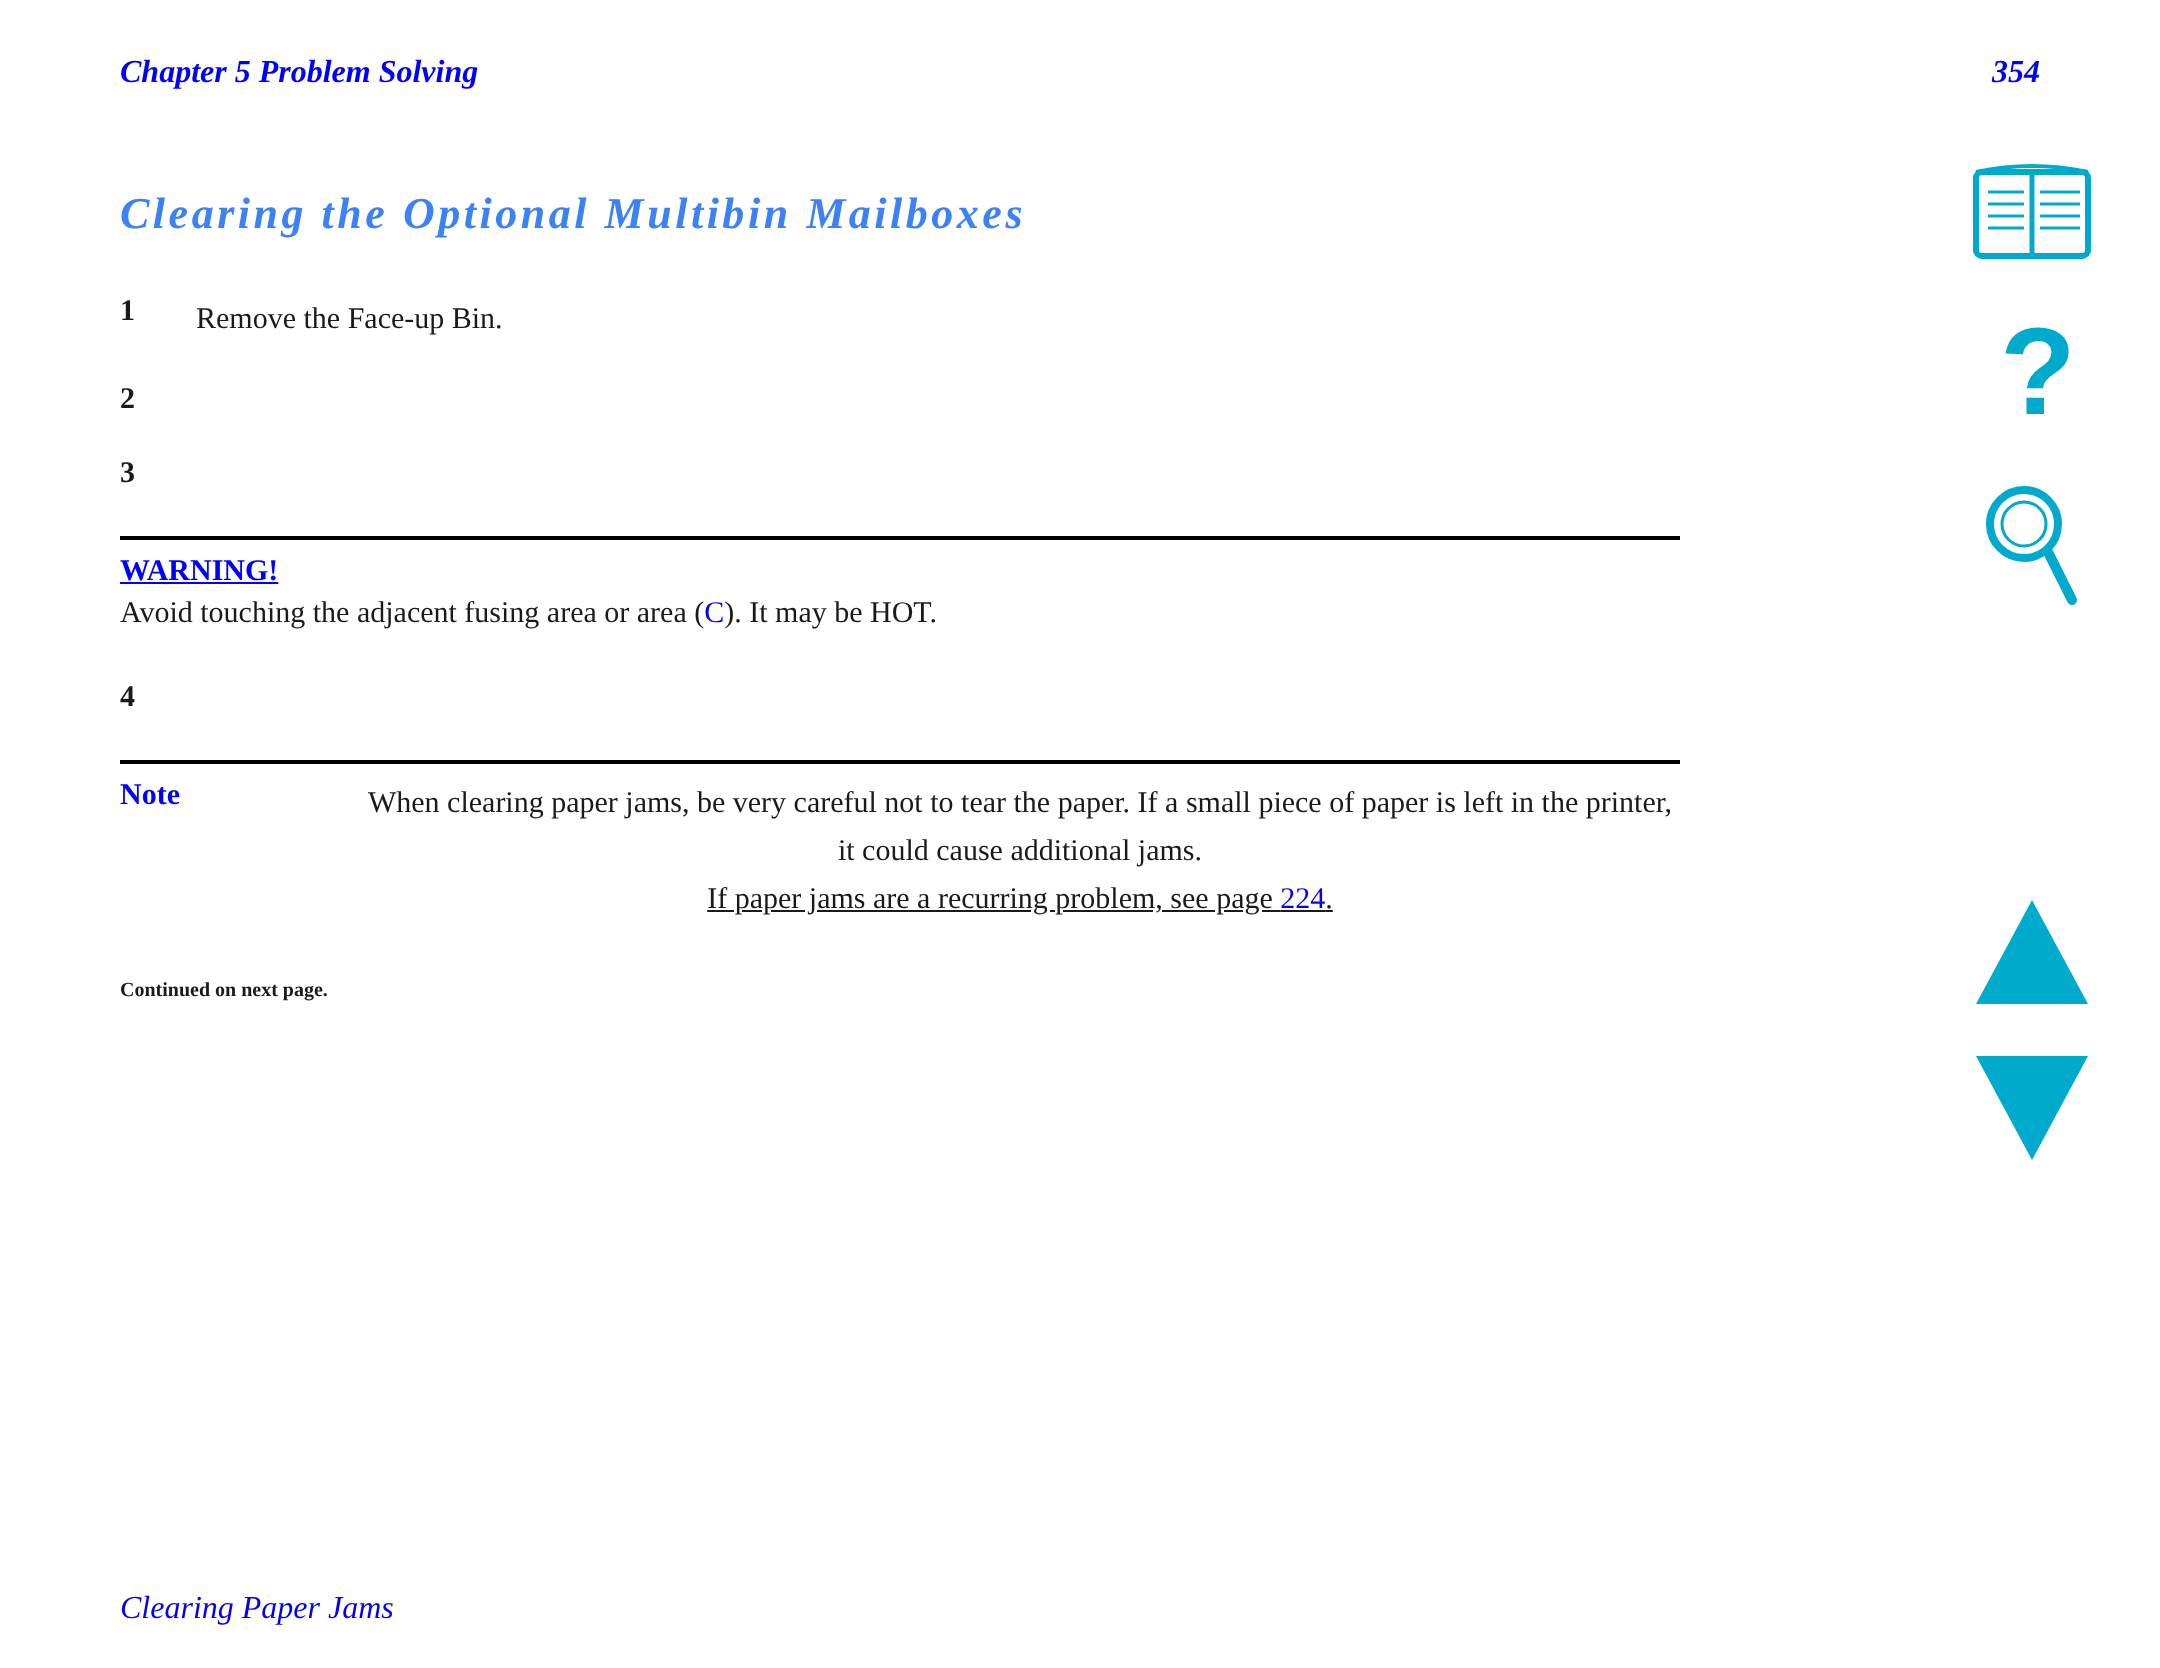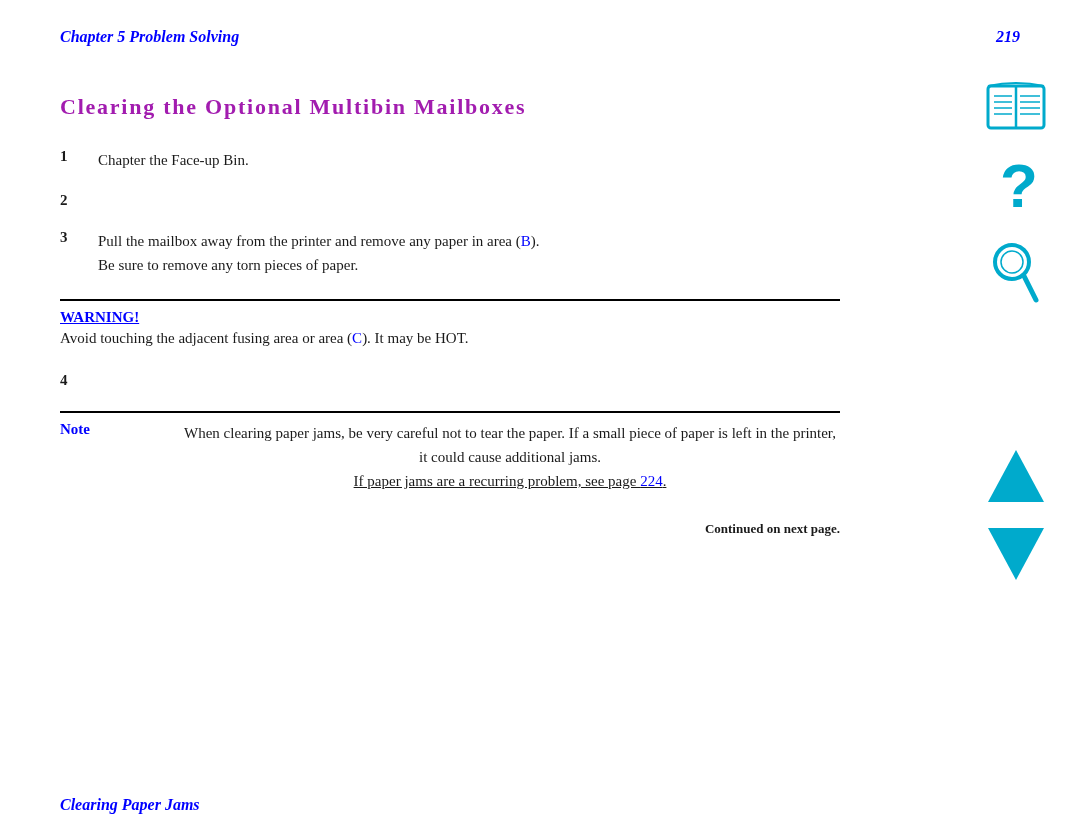--- a/index.html
+++ b/index.html
@@ -42,23 +42,24 @@
       font-weight: bold;
     }
 
     
     .content {
       padding: 30px 60px 20px 60px;
       max-width: 900px;
     }
 
     .main-title {
+      font-style: italic;
       font-weight: bold;
       font-size: 22px;
-      color: #a21caf;
+      color: #3b82f6;
       letter-spacing: 0.08em;
       margin-bottom: 28px;
       margin-top: 8px;
     }
 
     .step-list {
       list-style: none;
       padding: 0;
       margin: 0;
     }
@@ -134,35 +135,34 @@
       line-height: 1.6;
       text-align: center;
     }
 
     .note-text-underline {
       text-decoration: underline;
     }
 
     .continued {
       font-weight: bold;
-      font-size: 13px;
+      font-size: 10px;
       margin-top: 28px;
       margin-left: 0;
-      text-align: right;
     }
 
     
     .footer {
       position: absolute;
       bottom: 20px;
       left: 60px;
       font-style: italic;
       color: #0000ff;
       font-size: 16px;
-      font-weight: bold;
+      font-weight: normal;
     }
 
     
     .sidebar-icons {
       position: absolute;
       right: 32px;
       top: 80px;
       display: flex;
       flex-direction: column;
       align-items: center;
@@ -201,38 +201,37 @@
     }
 
   </style>
 </head>
 <body>
 
 <div class="page-container">
 
   <div class="header">
     <span class="header-chapter">Chapter 5    Problem Solving</span>
-    <span class="header-page">219</span>
+    <span class="header-page">354</span>
   </div>
 
   <div class="content">
 
     <div class="main-title">Clearing the Optional Multibin Mailboxes</div>
 
     <ul class="step-list">
       <li class="step-item">
         <span class="step-number">1</span>
-        <span class="step-text">Chapter the Face-up Bin.</span>
+        <span class="step-text">Remove the Face-up Bin.</span>
       </li>
       <li class="step-item">
         <span class="step-number">2</span>
       </li>
       <li class="step-item">
         <span class="step-number">3</span>
-        <span class="step-text">Pull the mailbox away from the printer and remove any paper in area (<a class="link" href="#">B</a>).<br>Be sure to remove any torn pieces of paper.</span>
       </li>
     </ul>
 
     <div class="warning-block">
       <span class="warning-label">WARNING!</span>
       <span class="warning-text">Avoid touching the adjacent fusing area or area (<a class="link" href="#">C</a>). It may be HOT.</span>
     </div>
 
     <ul class="step-list">
       <li class="step-item">

